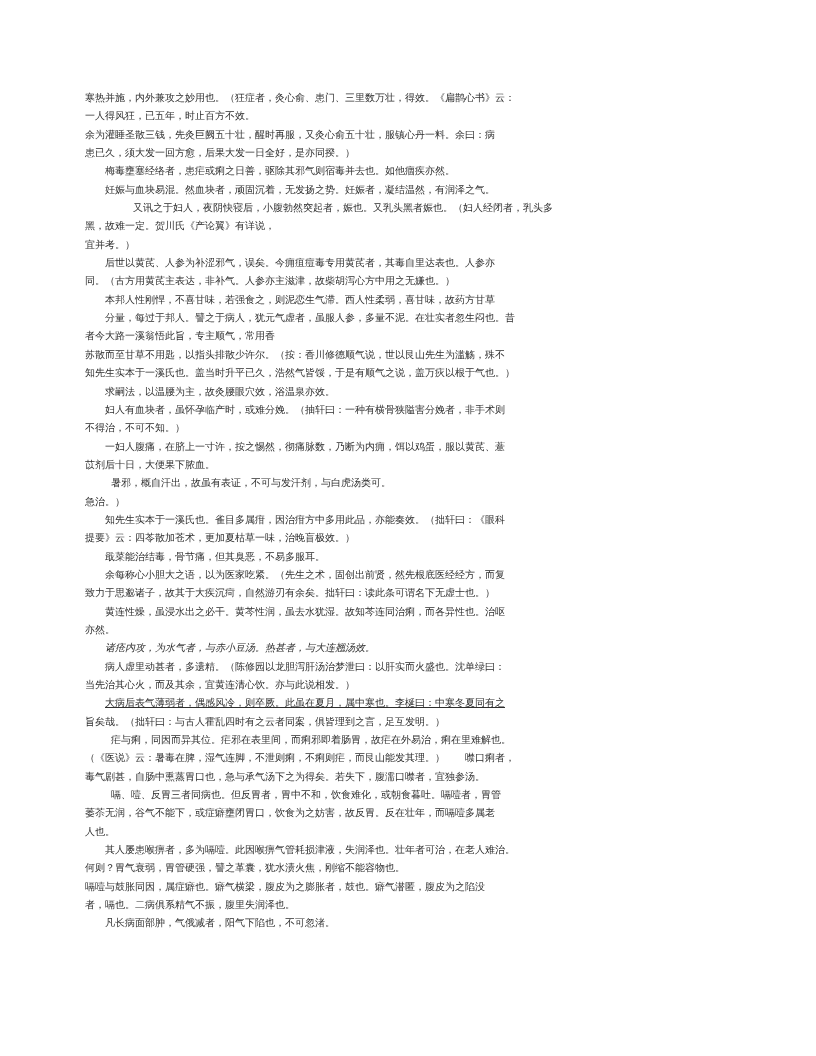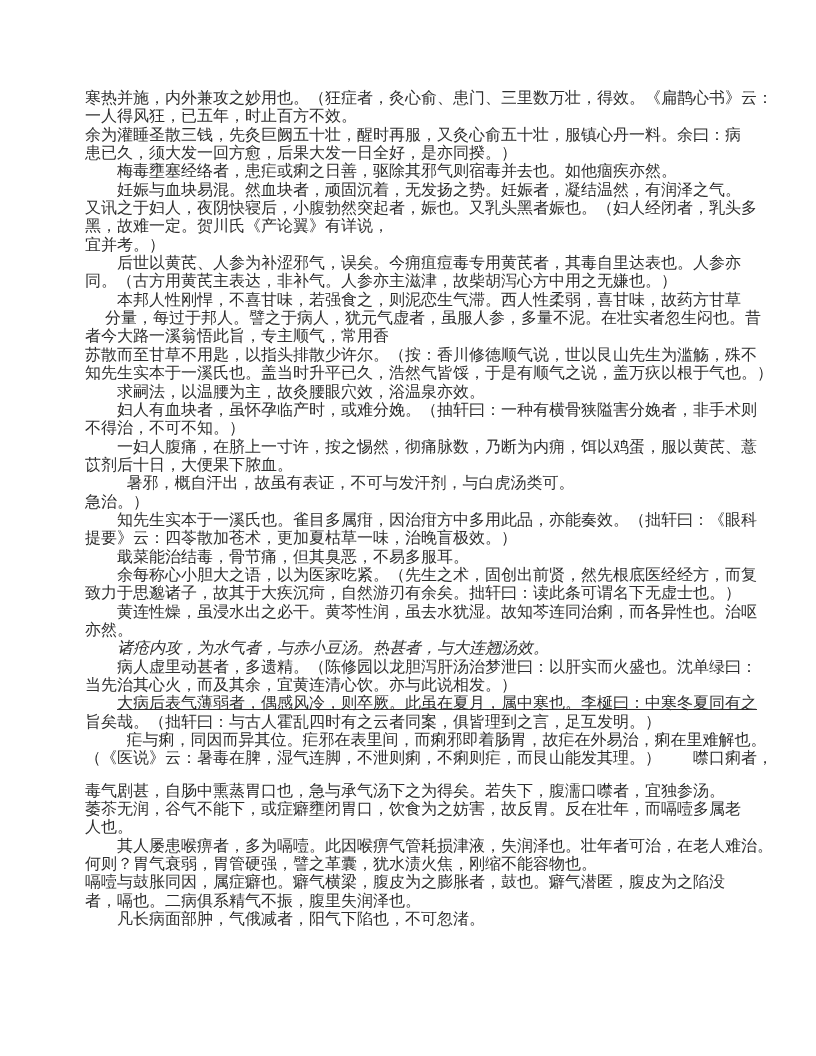--- a/index.html
+++ b/index.html
@@ -14,41 +14,41 @@
     background: #ffffff;
     overflow: hidden;
     font-family: "DejaVu Serif", "Liberation Serif", serif;
   }
   .text-block {
     position: absolute;
     left: 85px;
     top: 89px;
     width: 652px;
     color: #2e2e2e;
-    font-size: 16px;
+    font-size: 10px;
     line-height: 18.35px;
     text-align: justify;
   }
   .line {
     white-space: nowrap;
     letter-spacing: 0;
   }
 </style>
 </head>
 <body>
 
 <div class="page">
   <div class="text-block" style="color: rgb(46, 46, 46);">
       <div class="line" style="padding-left: 0em;">寒热并施，内外兼攻之妙用也。（狂症者，灸心俞、患门、三里数万壮，得效。《扁鹊心书》云：</div>
       <div class="line" style="padding-left: 0em;">一人得风狂，已五年，时止百方不效。</div>
       <div class="line" style="padding-left: 0em;">余为灌睡圣散三钱，先灸巨阙五十壮，醒时再服，又灸心俞五十壮，服镇心丹一料。余曰：病</div>
       <div class="line" style="padding-left: 0em;">患已久，须大发一回方愈，后果大发一日全好，是亦同揆。）</div>
       <div class="line" style="padding-left: 2em;">梅毒壅塞经络者，患疟或痢之日善，驱除其邪气则宿毒并去也。如他痼疾亦然。</div>
       <div class="line" style="padding-left: 2em;">妊娠与血块易混。然血块者，顽固沉着，无发扬之势。妊娠者，凝结温然，有润泽之气。</div>
-      <div class="line" style="padding-left: 0em;">又讯之于妇人，夜阴快寝后，小腹勃然突起者，娠也。又乳头黑者娠也。（妇人经闭者，乳头多</div>
+      <div class="line" style="padding-left: 0em; margin-left: 48px;">又讯之于妇人，夜阴快寝后，小腹勃然突起者，娠也。又乳头黑者娠也。（妇人经闭者，乳头多</div>
       <div class="line" style="padding-left: 0em;">黑，故难一定。贺川氏《产论翼》有详说，</div>
       <div class="line" style="padding-left: 0em;">宜并考。）</div>
       <div class="line" style="padding-left: 2em;">后世以黄芪、人参为补涩邪气，误矣。今痈疽痘毒专用黄芪者，其毒自里达表也。人参亦</div>
       <div class="line" style="padding-left: 0em;">同。（古方用黄芪主表达，非补气。人参亦主滋津，故柴胡泻心方中用之无嫌也。）</div>
       <div class="line" style="padding-left: 2em;">本邦人性刚悍，不喜甘味，若强食之，则泥恋生气滞。西人性柔弱，喜甘味，故药方甘草</div>
       <div class="line" style="padding-left: 0em; margin-left: 20px;">分量，每过于邦人。譬之于病人，犹元气虚者，虽服人参，多量不泥。在壮实者忽生闷也。昔</div>
       <div class="line" style="padding-left: 0em;">者今大路一溪翁悟此旨，专主顺气，常用香</div>
       <div class="line" style="padding-left: 0em;">苏散而至甘草不用匙，以指头排散少许尔。（按：香川修德顺气说，世以艮山先生为滥觞，殊不</div>
       <div class="line" style="padding-left: 0em;">知先生实本于一溪氏也。盖当时升平已久，浩然气皆馁，于是有顺气之说，盖万疢以根于气也。）</div>
       <div class="line" style="padding-left: 2em;">求嗣法，以温腰为主，故灸腰眼穴效，浴温泉亦效。</div>
@@ -65,21 +65,22 @@
       <div class="line" style="padding-left: 0em;">致力于思邈诸子，故其于大疾沉疴，自然游刃有余矣。拙轩曰：读此条可谓名下无虚士也。）</div>
       <div class="line" style="padding-left: 2em;">黄连性燥，虽浸水出之必干。黄芩性润，虽去水犹湿。故知芩连同治痢，而各异性也。治呕</div>
       <div class="line" style="padding-left: 0em;">亦然。</div>
       <div class="line" style="padding-left: 2em; font-style: italic;">诸疮内攻，为水气者，与赤小豆汤。热甚者，与大连翘汤效。</div>
       <div class="line" style="padding-left: 2em;">病人虚里动甚者，多遗精。（陈修园以龙胆泻肝汤治梦泄曰：以肝实而火盛也。沈单绿曰：</div>
       <div class="line" style="padding-left: 0em;">当先治其心火，而及其余，宜黄连清心饮。亦与此说相发。）</div>
       <div class="line" style="padding-left: 2em; text-decoration: underline;">大病后表气薄弱者，偶感风冷，则卒厥。此虽在夏月，属中寒也。李梴曰：中寒冬夏同有之</div>
       <div class="line" style="padding-left: 0em;">旨矣哉。（拙轩曰：与古人霍乱四时有之云者同案，俱皆理到之言，足互发明。）</div>
       <div class="line" style="padding-left: 2.6em;">疟与痢，同因而异其位。疟邪在表里间，而痢邪即着肠胃，故疟在外易治，痢在里难解也。</div>
       <div class="line" style="padding-left: 0em;">（《医说》云：暑毒在脾，湿气连脚，不泄则痢，不痢则疟，而艮山能发其理。）　　噤口痢者，</div>
-      <div class="line" style="padding-left: 0em; margin-top: 14px;">毒气剧甚，自肠中熏蒸胃口也，急与承气汤下之为得矣。若失下，腹濡口噤者，宜独参汤。</div>
+      <div class="line" style="padding-left: 0em;">毒气剧甚，自肠中熏蒸胃口也，急与承气汤下之为得矣。若失下，腹濡口噤者，宜独参汤。</div>
+      <div class="line" style="padding-left: 2.6em;">嗝、噎、反胃三者同病也。但反胃者，胃中不和，饮食难化，或朝食暮吐。嗝噎者，胃管</div>
       <div class="line" style="padding-left: 0em;">萎苶无润，谷气不能下，或症癖壅闭胃口，饮食为之妨害，故反胃。反在壮年，而嗝噎多属老</div>
       <div class="line" style="padding-left: 0em;">人也。</div>
       <div class="line" style="padding-left: 2em;">其人屡患喉痹者，多为嗝噎。此因喉痹气管耗损津液，失润泽也。壮年者可治，在老人难治。</div>
       <div class="line" style="padding-left: 0em;">何则？胃气衰弱，胃管硬强，譬之革囊，犹水渍火焦，刚缩不能容物也。</div>
       <div class="line" style="padding-left: 0em;">嗝噎与鼓胀同因，属症癖也。癖气横梁，腹皮为之膨胀者，鼓也。癖气潜匿，腹皮为之陷没</div>
       <div class="line" style="padding-left: 0em;">者，嗝也。二病俱系精气不振，腹里失润泽也。</div>
       <div class="line" style="padding-left: 2em;">凡长病面部肿，气俄减者，阳气下陷也，不可忽渚。</div>
     </div>
 </div>
 

